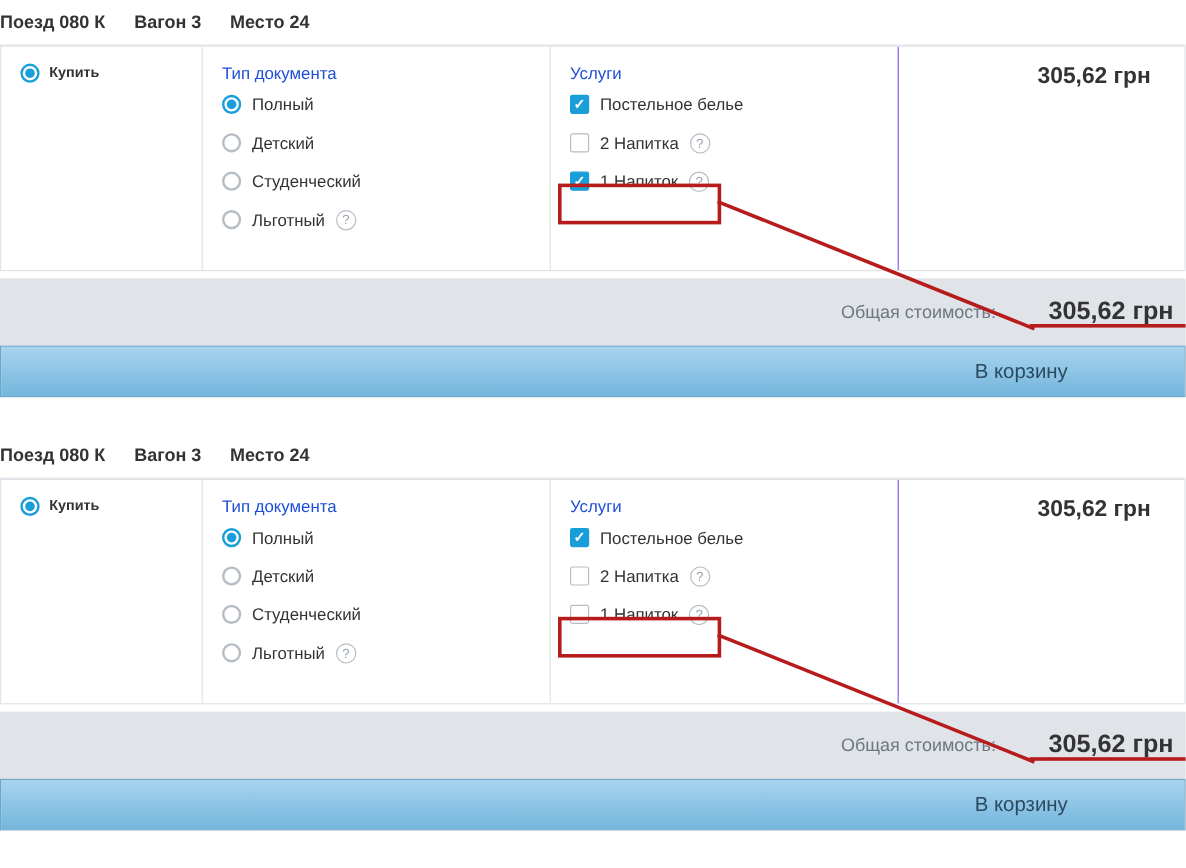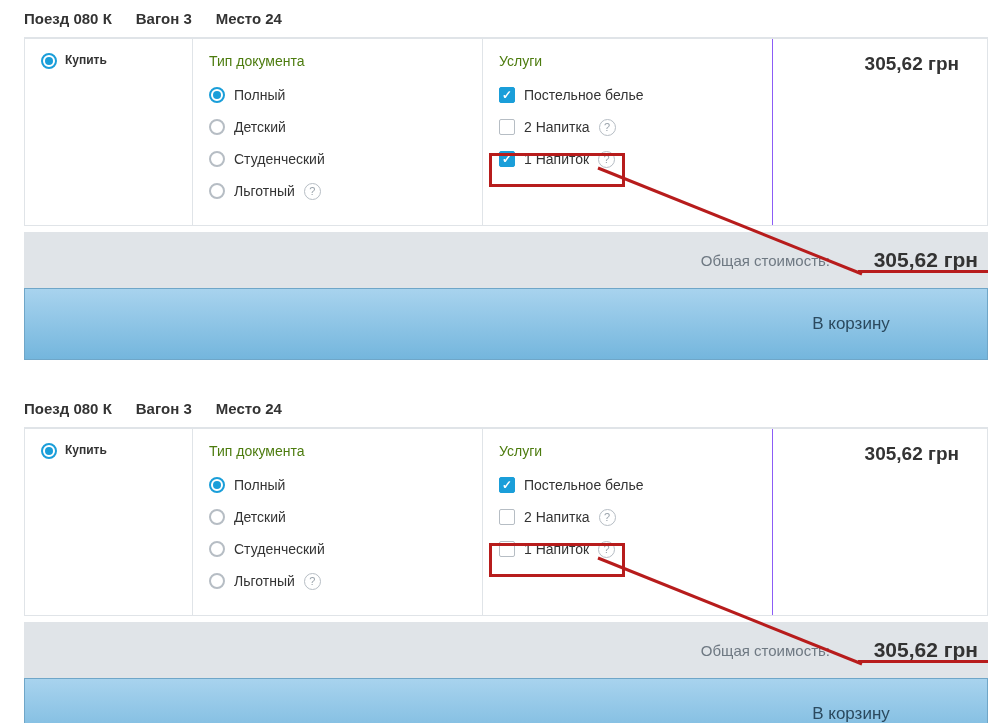--- a/index.html
+++ b/index.html
@@ -6,38 +6,38 @@
   body{font-family:Arial,Helvetica,sans-serif;font-size:14px;color:#333;background:#fff;width:988px;}
   .panel{border:1px solid #e0e4e8;background:#fff;}
   .header-row{display:flex;gap:24px;padding:10px 8px 10px 0;font-weight:700;font-size:15px;}
   .header-row span{white-space:nowrap;}
   .body-row{display:flex;border-top:1px solid #e0e4e8;}
   .col{padding:14px 16px 18px 16px;}
   .col-buy{flex:0 0 168px;border-right:1px solid #e0e4e8;display:flex;align-items:flex-start;gap:8px;font-weight:700;font-size:12px;}
   .col-doc{flex:0 0 290px;border-right:1px solid #e0e4e8;}
   .col-svc{flex:0 0 290px;border-right:1px solid #8b5cf6;position:relative;}
   .col-price{flex:1;text-align:right;font-weight:700;font-size:19px;padding-right:28px;}
-  .section-label{color:#4d7c0f;font-size:14px;margin-bottom:10px;}
-  .opt-row{display:flex;align-items:center;gap:9px;height:32px;}
+  .section-label{color:#1d4ed8;font-size:14px;margin-bottom:10px;}
+  .opt-row{display:flex;align-items:flex-start;gap:9px;height:32px;}
   .radio{width:16px;height:16px;border:2px solid #b6bdc4;border-radius:50%;display:inline-flex;align-items:center;justify-content:center;cursor:pointer;flex-shrink:0;}
   .radio.sel{border-color:#1a9ed9;}
   .radio.sel::after{content:"";width:8px;height:8px;background:#1a9ed9;border-radius:50%;}
   .checkbox{width:16px;height:16px;border:1px solid #b6bdc4;border-radius:2px;display:inline-flex;align-items:center;justify-content:center;cursor:pointer;flex-shrink:0;background:#fff;}
   .checkbox.sel{background:#1a9ed9;border-color:#1a9ed9;}
   .checkbox.sel::after{content:"✓";color:#fff;font-size:12px;font-weight:700;line-height:1;}
   .help{width:17px;height:17px;border:1px solid #b6bdc4;border-radius:50%;display:inline-flex;align-items:center;justify-content:center;color:#9aa3ab;font-size:11px;cursor:pointer;}
   .gray-band{background:#e0e4e8;height:56px;position:relative;margin-top:6px;}
   .total-block{position:absolute;right:10px;top:0;display:flex;align-items:center;gap:18px;height:56px;}
   .total-label{color:#6e7882;font-size:15px;}
   .total-price{font-weight:700;font-size:21px;text-align:right;min-width:130px;}
   .total-underline{position:absolute;right:0;top:38px;width:130px;height:3px;background:#b71c1c;}
-  .cart-bar{height:72px;background:linear-gradient(#a8d3ee,#74b6dd);border:1px solid #6fa6c8;position:relative;}
+  .cart-bar{height:43px;background:linear-gradient(#a8d3ee,#74b6dd);border:1px solid #6fa6c8;position:relative;}
   .cart-btn{position:absolute;right:0;top:0;width:272px;height:100%;display:flex;align-items:center;justify-content:center;color:#2b4a5f;font-size:17px;cursor:pointer;}
   .annot-box{position:absolute;border:3px solid #b71c1c;pointer-events:none;}
-  .block{position:relative;padding-left:24px;}
+  .block{position:relative;}
   svg.line{position:absolute;pointer-events:none;}
 </style>
 </head>
 <body>
 
 <div class="block">
 
   <div class="header-row">
     <span>Поезд 080 К</span>
     <span>Вагон 3</span>

